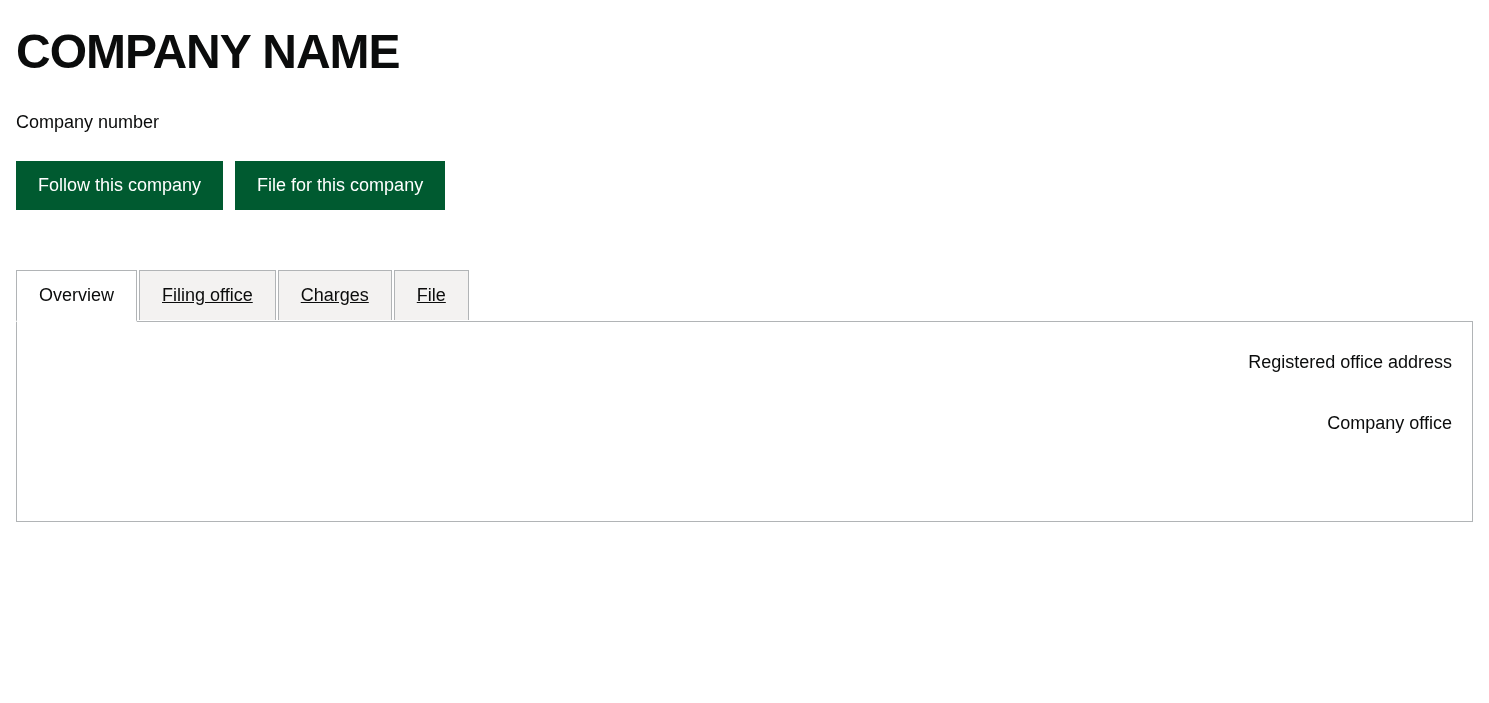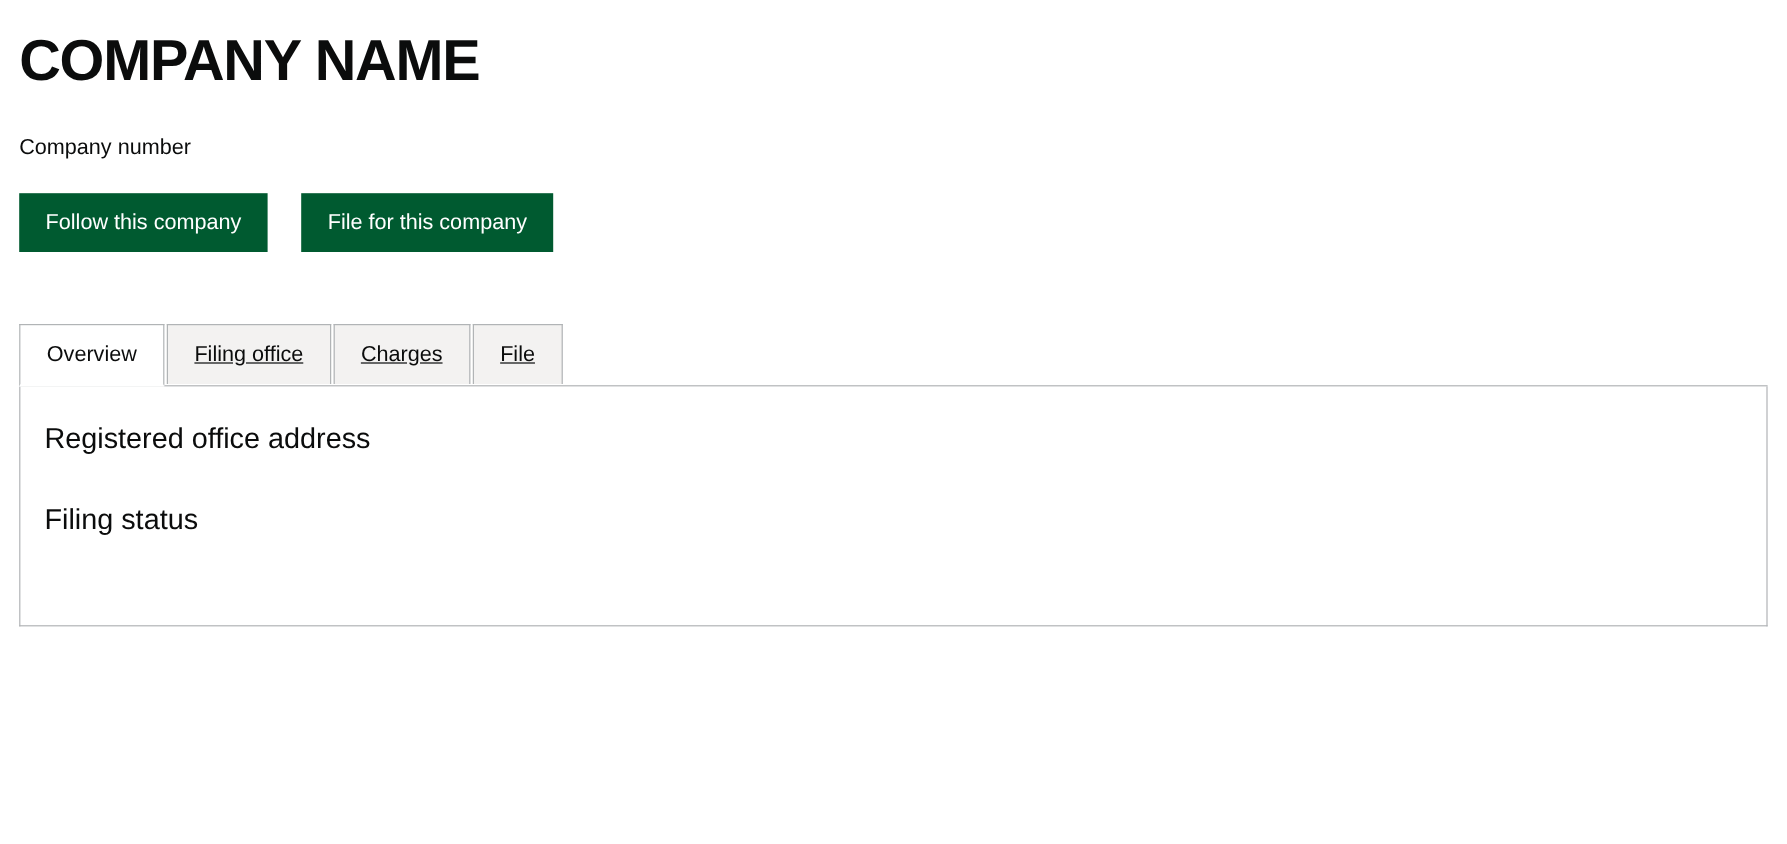--- a/index.html
+++ b/index.html
@@ -25,37 +25,38 @@
 
     .company-number-label {
       font-size: 18px;
       color: #0b0c0c;
       margin-bottom: 28px;
       margin-top: 33px;
     }
 
     .action-buttons {
       display: flex;
-      gap: 28px;
+      gap: 12px;
       margin-bottom: 60px;
     }
 
     .btn-green {
       background-color: #005a30;
       color: #ffffff;
       border: none;
       padding: 14px 22px;
       font-size: 18px;
       cursor: pointer;
       font-family: Arial, Helvetica, sans-serif;
       font-weight: 400;
     }
 
     .tabs-container {
       border-bottom: none;
+      text-align: right;
     }
 
     .tabs-nav {
       display: flex;
       list-style: none;
       gap: 0;
       border-bottom: 1px solid #b1b4b6;
     }
 
     .tab-item {
@@ -86,21 +87,21 @@
     }
 
     .tab-content {
       border: 1px solid #b1b4b6;
       border-top: none;
       padding: 30px 20px;
       min-height: 200px;
     }
 
     .info-row {
-      font-size: 24px;
+      font-size: 18px;
       color: #0b0c0c;
       margin-bottom: 40px;
     }
 
     .info-row:last-child {
       margin-bottom: 0;
     }
   </style>
 </head>
 <body>
@@ -125,15 +126,15 @@
     <li class="tab-item">
       <a class="tab-link">Charges</a>
     </li>
     <li class="tab-item">
       <a class="tab-link">File</a>
     </li>
   </ul>
 
   <div class="tab-content">
     <div class="info-row">Registered office address</div>
-    <div class="info-row">Filing status</div>
+    <div class="info-row">Company office</div>
   </div>
 </div>
 
 </body></html>

